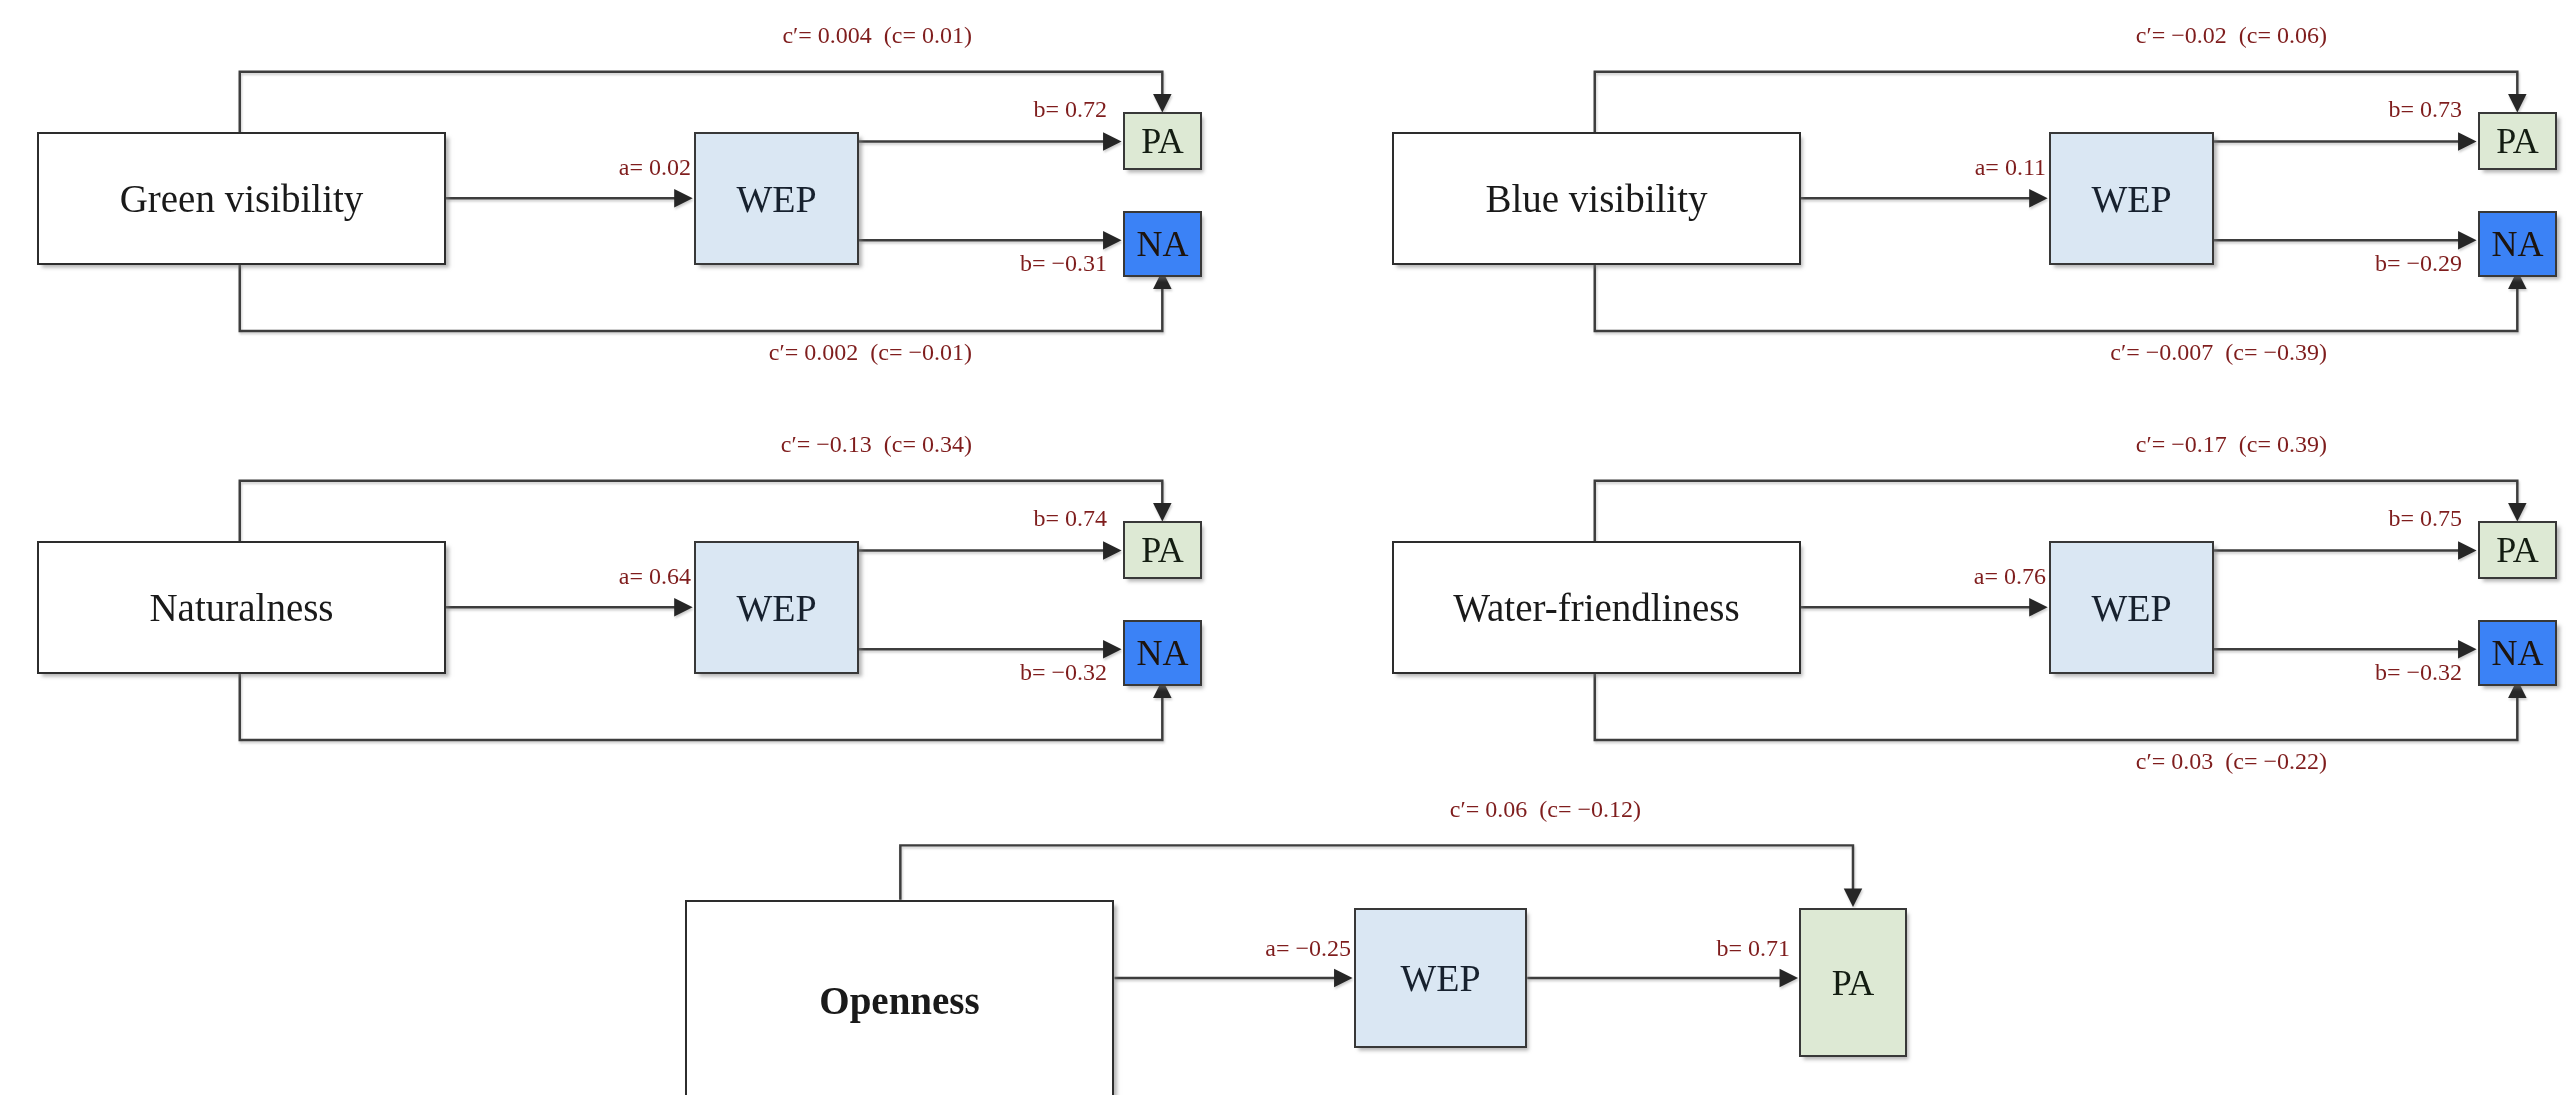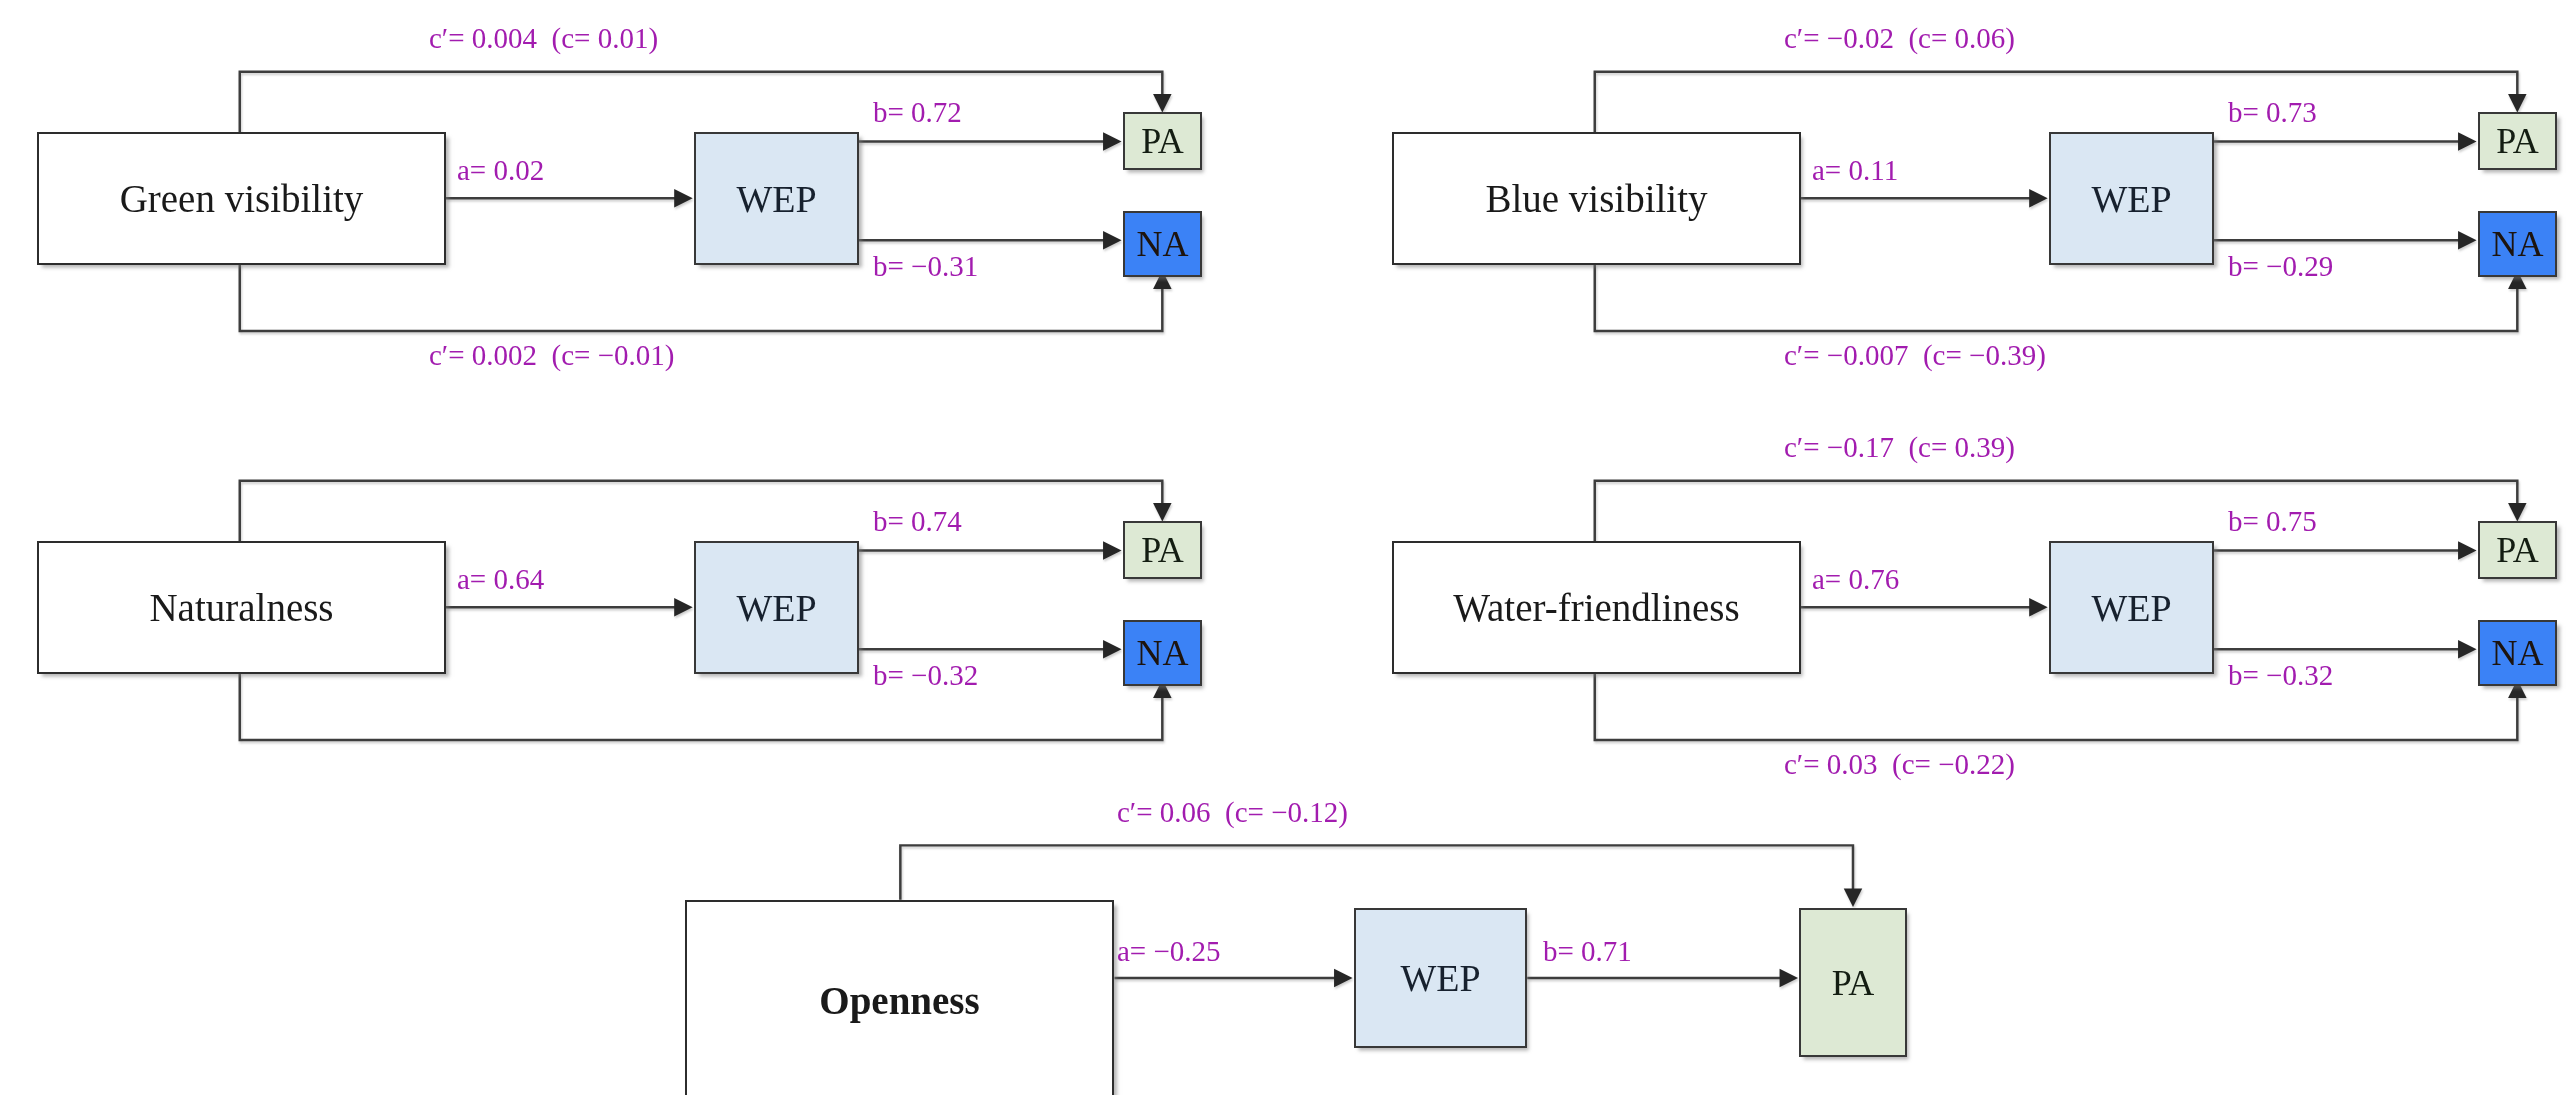--- a/index.html
+++ b/index.html
@@ -29,21 +29,21 @@
   }
   .duo .predictor { left:0; top:119px; width:409px; height:133px;
     border-color:#2d2d2d; font-weight:normal; font-size:39px;margin-left:12px; }
   .duo .wep { left:669px; top:119px; width:165px; height:133px;
     background:#dae7f3; font-size:38px; color:#17212e; }
   .duo .pa  { left:1098px; top:99px; width:79px; height:58px;
     background:#dde9d4; font-size:36px; color:#131d12; }
   .duo .na  { left:1098px; top:198px; width:79px; height:66px;
     background:#3b82f6; font-size:36px; color:#1d140e; }
 
-  .lbl { position:absolute; font-size:29px; text-align:left; white-space:pre; color:#a21caf; }
+  .lbl { position:absolute; font-size:24px; text-align:right; white-space:pre; color:#7f1d1d; }
   .duo .lbl.top    { left:404px;  top:8.6px;  width:543px; }
   .duo .lbl.a      { left:432px;  top:141px; width:234px; }
   .duo .lbl.bpa    { left:848px; top:83px; width:234px; }
   .duo .lbl.bna    { left:848px; top:237px; width:234px; }
   .duo .lbl.bottom { left:404px;  top:326px; width:543px; }
 
   .solo .predictor { left:0; top:104px; width:429px; height:201px;
     border-color:#2d2d2d; font-weight:bold; font-size:39px; background:#ffffff;
     position:absolute; }
   .solo .wep { left:669px; top:112px; width:173px; height:140px;
@@ -159,20 +159,21 @@
       </g>
       <g>
         <line class="ln" x1="1351" y1="368" x2="1753" y2="368"></line>
         <polygon class="ah" points="1777,368 1747,353 1747,383"></polygon>
       </g>
       <g>
         <polyline class="ln" points="348,407 348,515 1843,515 1843,441"></polyline>
         <polygon class="ah" points="1843,417 1828,447 1858,447"></polygon>
       </g>
     </svg>
+    <div class="lbl top">c′= −0.13  (c= 0.34)</div>
     <div class="box predictor">
       <span>Naturalness</span>
     </div>
     <div class="lbl a">a= 0.64</div>
     <div class="box wep">
       <span>WEP</span>
     </div>
     <div class="lbl bpa">b= 0.74</div>
     <div class="lbl bna">b= −0.32</div>
     <div class="box pa">

